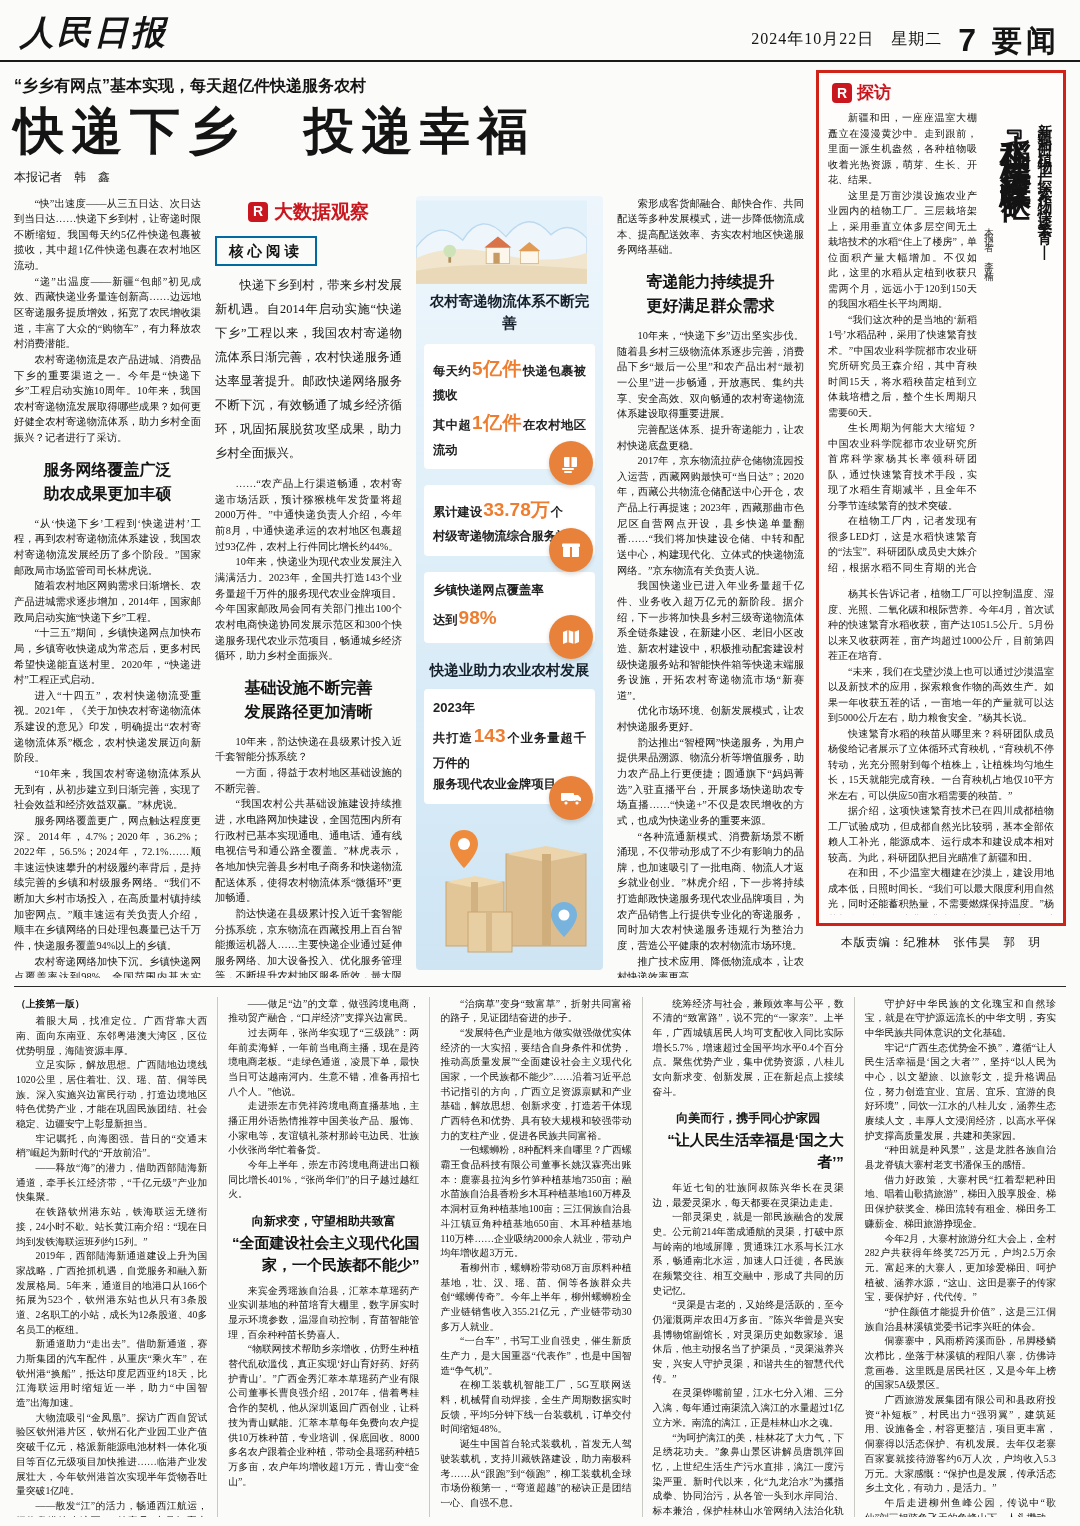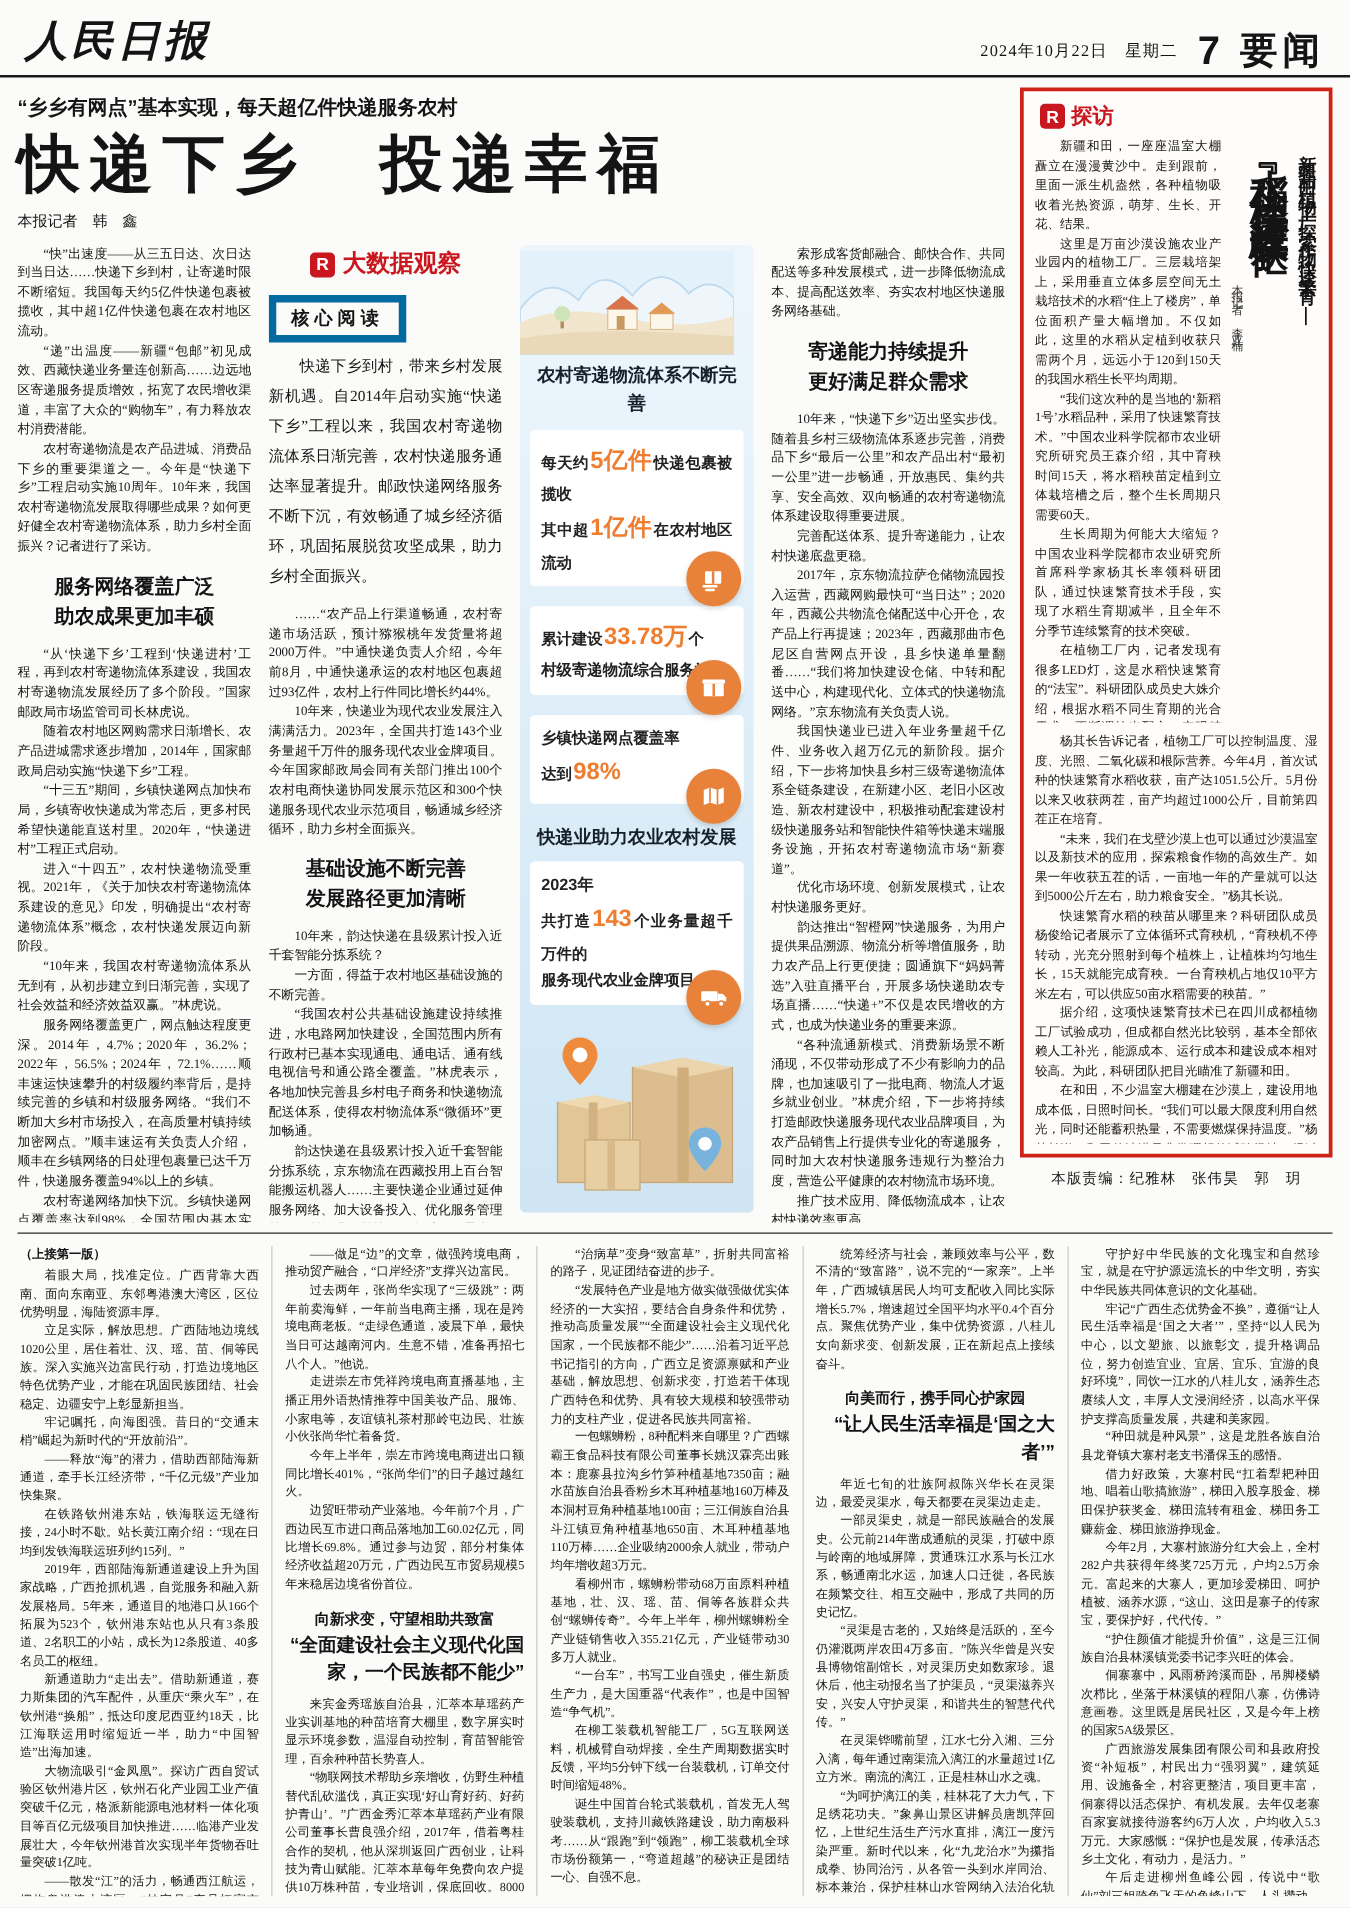--- a/index.html
+++ b/index.html
@@ -4,21 +4,21 @@
 <style>
   html,body{margin:0;padding:0;background:#e9e9e6;}
   .page{width:1080px;height:1526px;margin:0 auto;background:#fbfbf9;color:#141414;
         font-family:"Liberation Serif",serif;overflow:hidden;position:relative;box-sizing:border-box;}
   
   .masthead{display:flex;justify-content:space-between;align-items:flex-end;
             padding:12px 20px 4px;border-bottom:2px solid #1a1a1a;height:44px;}
   .logo{font-size:34px;font-weight:bold;font-style:italic;letter-spacing:3px;
         font-family:"DejaVu Serif",serif;}
   .mh-right{display:flex;align-items:flex-end;gap:16px;}
-  .mh-date{font-size:13px;padding-bottom:6px;letter-spacing:1px;}
+  .mh-date{font-size:16px;padding-bottom:6px;letter-spacing:1px;}
   .mh-page{font-size:32px;font-weight:900;font-family:"Liberation Sans",sans-serif;line-height:1;}
   .mh-section{font-size:30px;font-weight:900;font-family:"Liberation Sans",sans-serif;line-height:1;letter-spacing:4px;}
   
   .top-zone{display:flex;gap:12px;padding:8px 14px 0;}
   .left-main{flex:1;min-width:0;}
   .article-head{text-align:left;padding:4px 0 8px;}
   .kicker{font-size:16px;font-weight:bold;font-family:"Liberation Sans",sans-serif;margin:2px 0 6px;}
   .main-title{font-size:50px;font-weight:900;font-family:"Liberation Sans",sans-serif;
               letter-spacing:8px;margin:4px 0 8px;line-height:1.15;}
   .byline{font-size:12px;margin-bottom:2px;}
@@ -26,21 +26,21 @@
   .col{flex:1;min-width:0;font-size:10.3px;line-height:1.52;text-align:justify;overflow:hidden;}
   .para{margin:0;text-indent:2em;}
   .subhead{font-size:16px;font-weight:900;font-family:"Liberation Sans",sans-serif;
            text-align:center;line-height:1.5;margin:12px 0 10px;white-space:pre-line;}
   
   .bigdata-head{color:#c8171e;font-weight:900;font-size:19px;font-family:"Liberation Sans",sans-serif;
                 display:flex;align-items:center;justify-content:center;gap:6px;margin:2px 0 10px;}
   .rlogo{display:inline-flex;align-items:center;justify-content:center;width:20px;height:20px;
          background:#c8171e;color:#fff;border-radius:4px;font-size:14px;font-weight:bold;
          font-family:"Liberation Sans",sans-serif;flex:0 0 auto;}
-  .core-label{display:inline-block;border:6px solid #0369a1;padding:2px 12px;font-size:14.5px;
+  .core-label{display:inline-block;border:2px solid #0369a1;padding:2px 12px;font-size:14.5px;
               font-weight:bold;letter-spacing:4px;margin:0 0 8px;font-family:"Liberation Sans",sans-serif;}
   .core-text{font-size:12.3px;line-height:1.95;text-indent:2em;margin:0 0 10px;}
   
   .info-panel{background:linear-gradient(#eef6fc 0%,#dcedf8 55%,#cfe5f4 100%);
               border-radius:4px;padding:0 8px 10px;overflow:hidden;}
   .info-illustration{margin:0 -8px;display:block;}
   .info-title{font-weight:900;font-size:14.5px;text-align:center;
               font-family:"Liberation Sans",sans-serif;margin:2px 0 10px;color:#15202b;}
   .stat-card{background:#fff;border-radius:4px;padding:8px 9px;position:relative;
              font-family:"Liberation Sans",sans-serif;font-weight:bold;font-size:12.3px;
@@ -315,21 +315,20 @@
           <p class="para">大物流吸引“金凤凰”。探访广西自贸试验区钦州港片区，钦州石化产业园工业产值突破千亿元，格派新能源电池材料一体化项目等百亿元级项目加快推进……临港产业发展壮大，今年钦州港首次实现半年货物吞吐量突破1亿吨。</p>
           <p class="para">——散发“江”的活力，畅通西江航运，拥抱粤港澳大湾区，“桂字号”产品拓宽市场。</p>
         </div>
     </div>
     <div class="bcol">
       <div>
           <p class="para">——做足“边”的文章，做强跨境电商，推动贸产融合，“口岸经济”支撑兴边富民。</p>
           <p class="para">过去两年，张尚华实现了“三级跳”：两年前卖海鲜，一年前当电商主播，现在是跨境电商老板。“走绿色通道，凌晨下单，最快当日可达越南河内。生意不错，准备再招七八个人。”他说。</p>
           <p class="para">走进崇左市凭祥跨境电商直播基地，主播正用外语热情推荐中国美妆产品、服饰、小家电等，友谊镇礼茶村那岭屯边民、壮族小伙张尚华忙着备货。</p>
           <p class="para">今年上半年，崇左市跨境电商进出口额同比增长401%，“张尚华们”的日子越过越红火。</p>
-          <p class="para">边贸旺带动产业落地。今年前7个月，广西边民互市进口商品落地加工60.02亿元，同比增长69.8%。通过参与边贸，部分村集体经济收益超20万元，广西边民互市贸易规模5年来稳居边境省份首位。</p>
         </div>
       <div class="b-subkicker">向新求变，守望相助共致富</div>
       <h3 class="b-subhead">“全面建设社会主义现代化国家，一个民族都不能少”</h3>
       <div>
           <p class="para">来宾金秀瑶族自治县，汇萃本草瑶药产业实训基地的种苗培育大棚里，数字屏实时显示环境参数，温湿自动控制，育苗智能管理，百余种种苗长势喜人。</p>
           <p class="para">“物联网技术帮助乡亲增收，仿野生种植替代乱砍滥伐，真正实现‘好山育好药、好药护青山’。”广西金秀汇萃本草瑶药产业有限公司董事长曹良强介绍，2017年，借着粤桂合作的契机，他从深圳返回广西创业，让科技为青山赋能。汇萃本草每年免费向农户提供10万株种苗，专业培训，保底回收。8000多名农户跟着企业种植，带动全县瑶药种植5万多亩，农户年均增收超1万元，青山变“金山”。</p>
         </div>
     </div>
     <div class="bcol">
       <div>

